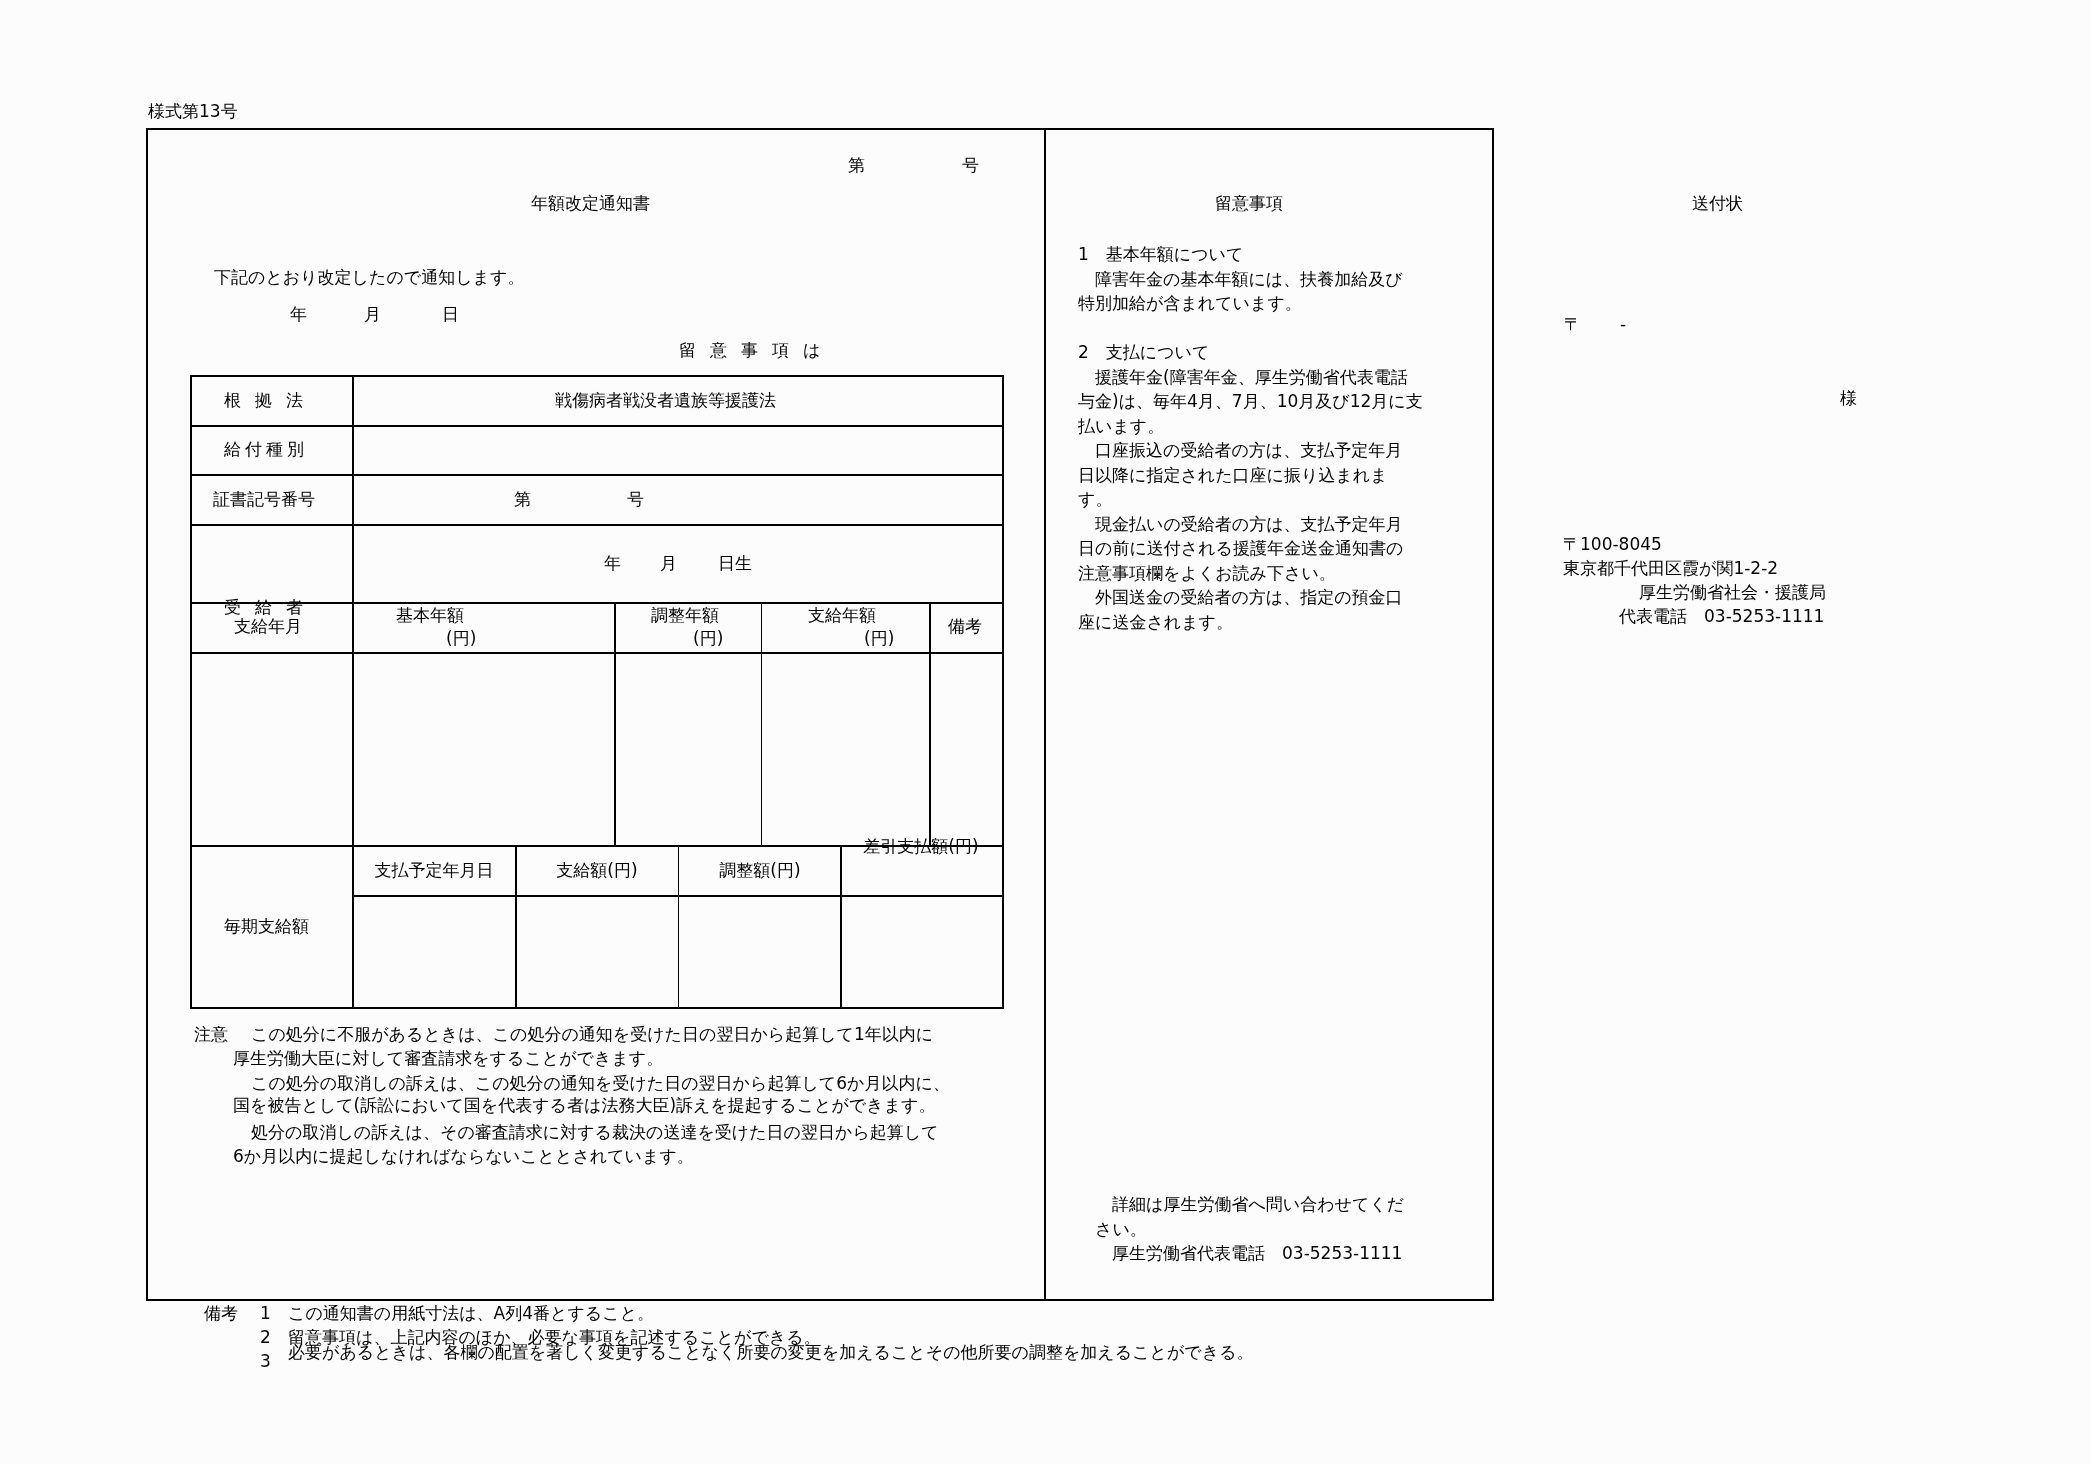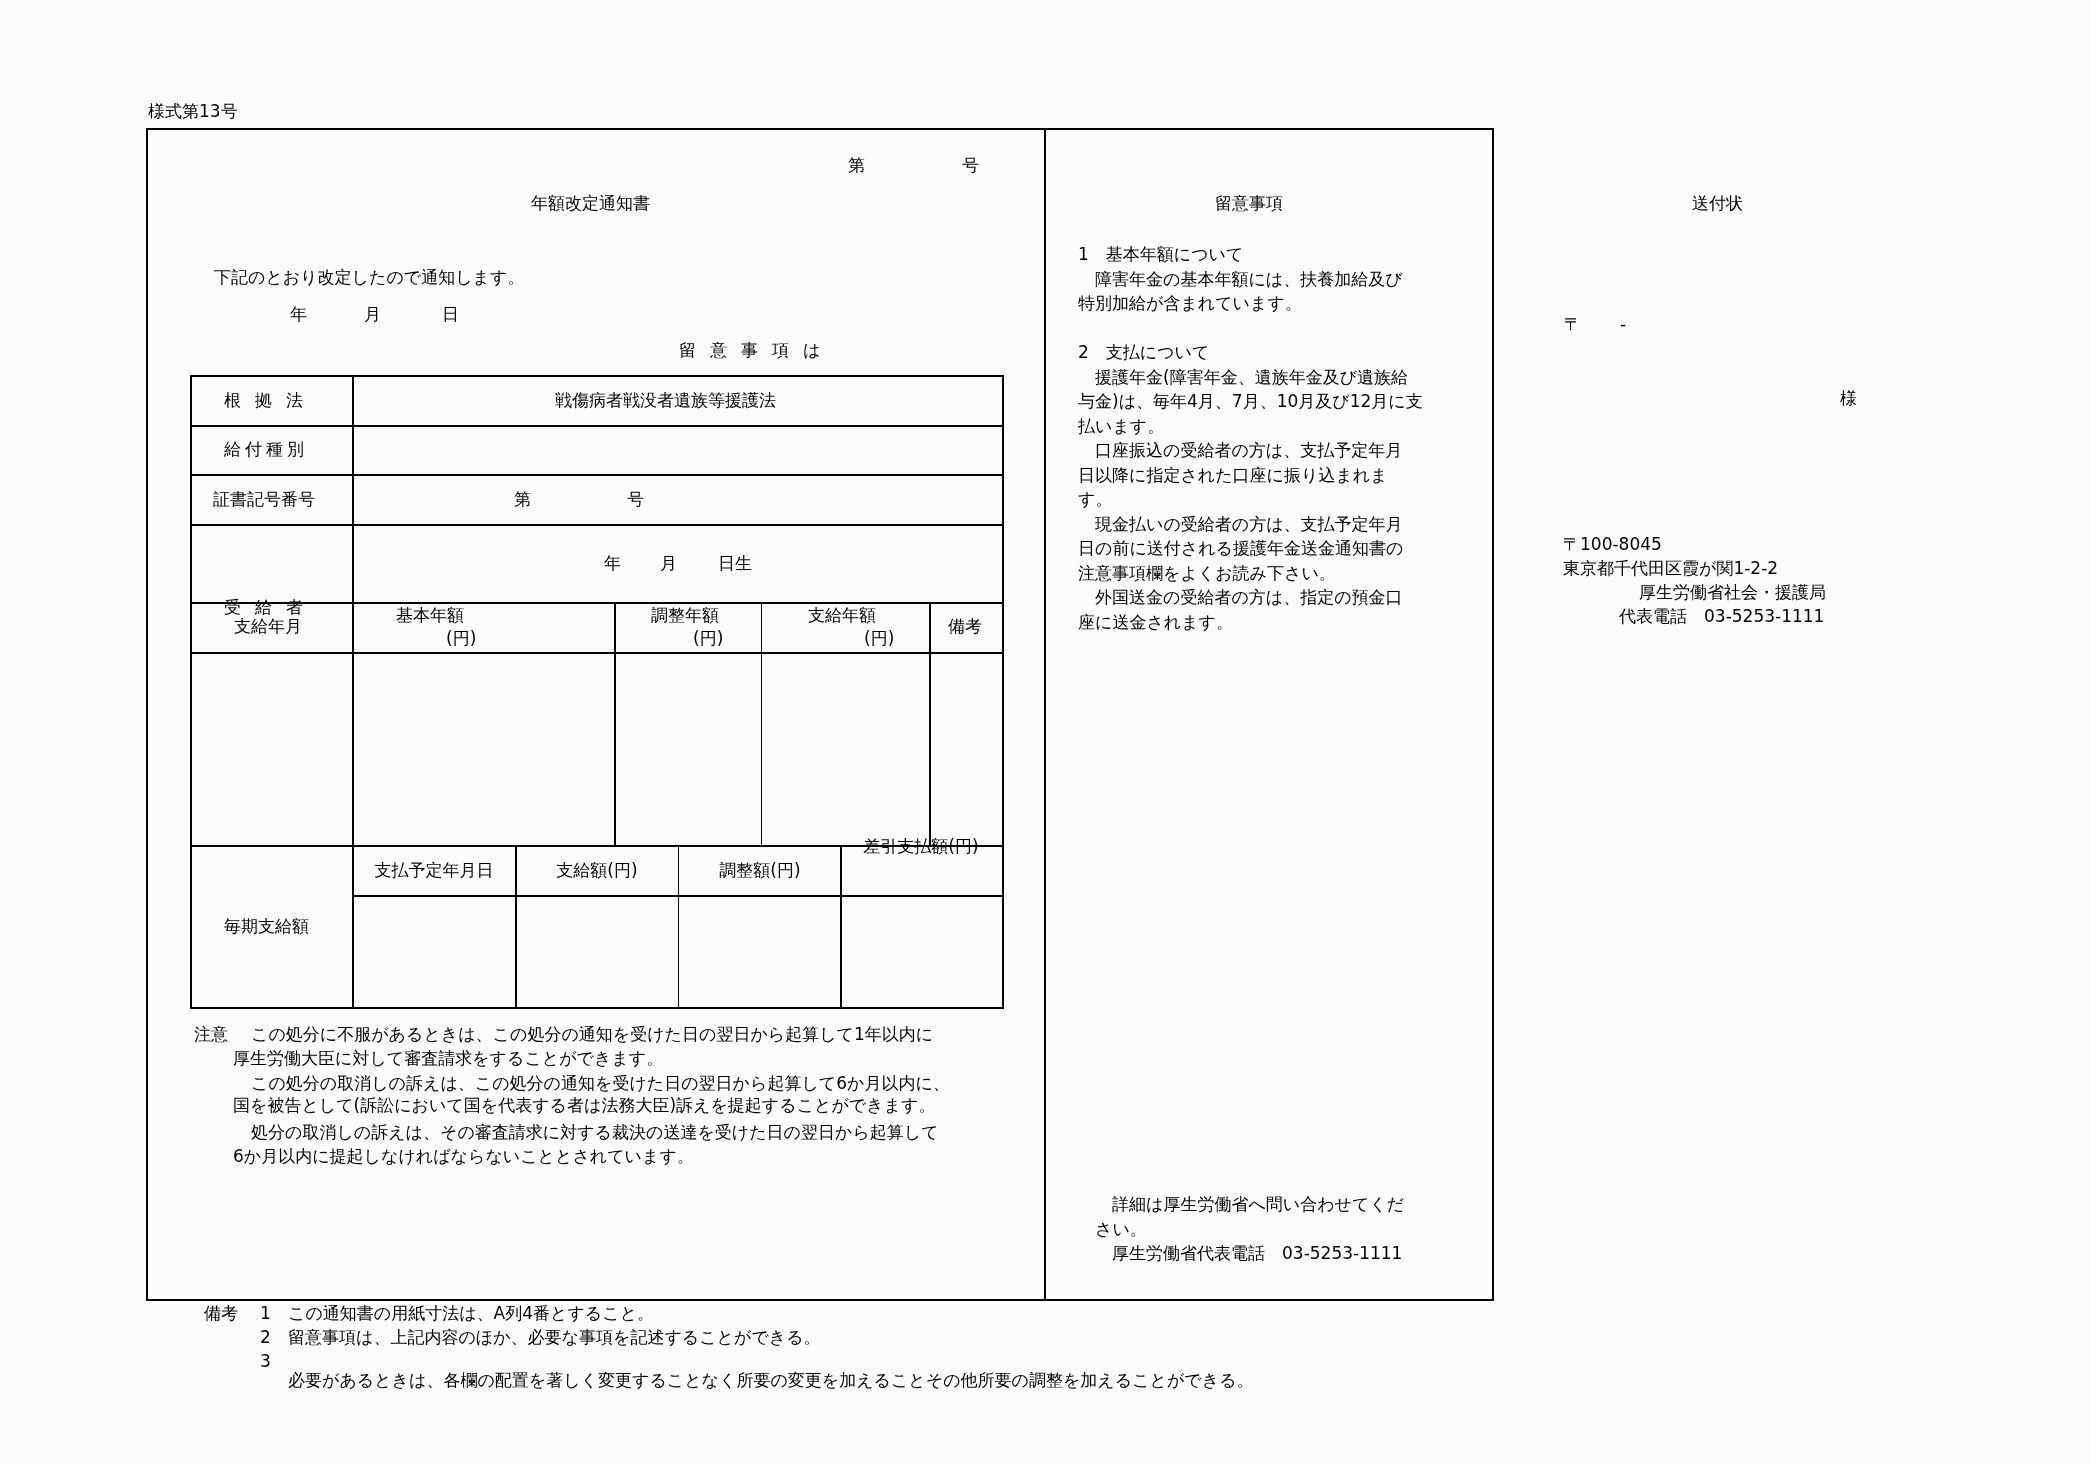--- a/index.html
+++ b/index.html
@@ -93,21 +93,21 @@
 </div>
 
 <div>
   <div class="abs" style="left:1215px;top:195px;">留意事項</div>
   <div class="para" style="left:1078px;top:242px;">
     <div>1　基本年額について</div>
     <div>　障害年金の基本年額には、扶養加給及び</div>
     <div>特別加給が含まれています。</div>
     <div style="height:24.5px;"></div>
     <div>2　支払について</div>
-    <div>　援護年金(障害年金、遺族年金及び遺族給</div>
+    <div>　援護年金(障害年金、厚生労働省代表電話</div>
     <div>与金)は、毎年4月、7月、10月及び12月に支</div>
     <div>払います。</div>
     <div>　口座振込の受給者の方は、支払予定年月</div>
     <div>日以降に指定された口座に振り込まれま</div>
     <div>す。</div>
     <div>　現金払いの受給者の方は、支払予定年月</div>
     <div>日の前に送付される援護年金送金通知書の</div>
     <div>注意事項欄をよくお読み下さい。</div>
     <div>　外国送金の受給者の方は、指定の預金口</div>
     <div>座に送金されます。</div>
@@ -130,14 +130,14 @@
   <div class="abs" style="left:1619px;top:608px;">代表電話　03-5253-1111</div>
 </div>
 
 <div>
   <div class="abs" style="left:204px;top:1305px;">備考</div>
   <div class="abs" style="left:260px;top:1305px;">1</div>
   <div class="abs" style="left:288px;top:1305px;">この通知書の用紙寸法は、A列4番とすること。</div>
   <div class="abs" style="left:260px;top:1329px;">2</div>
   <div class="abs" style="left:288px;top:1329px;">留意事項は、上記内容のほか、必要な事項を記述することができる。</div>
   <div class="abs" style="left:260px;top:1353px;">3</div>
-  <div class="abs" style="left:288px;top:1372px;">必要があるときは、各欄の配置を著しく変更することなく所要の変更を加えることその他所要の調整を加えることができる。</div>
+  <div class="abs" style="left:288px;top:1344px;">必要があるときは、各欄の配置を著しく変更することなく所要の変更を加えることその他所要の調整を加えることができる。</div>
 </div>
 
 </body></html>

